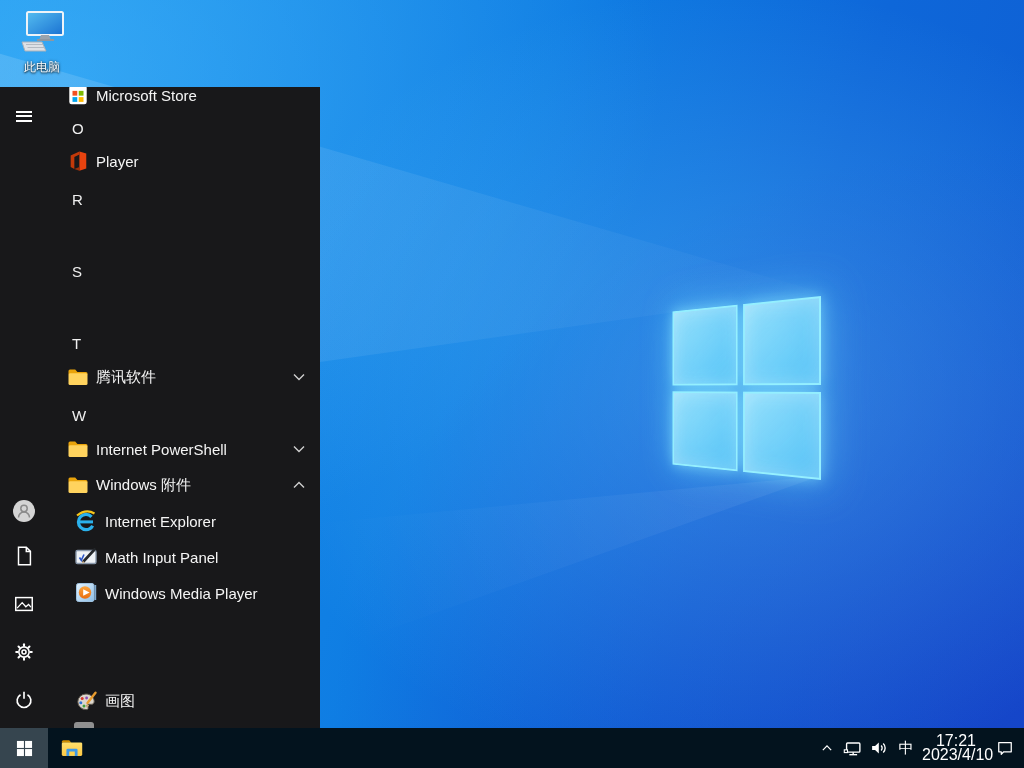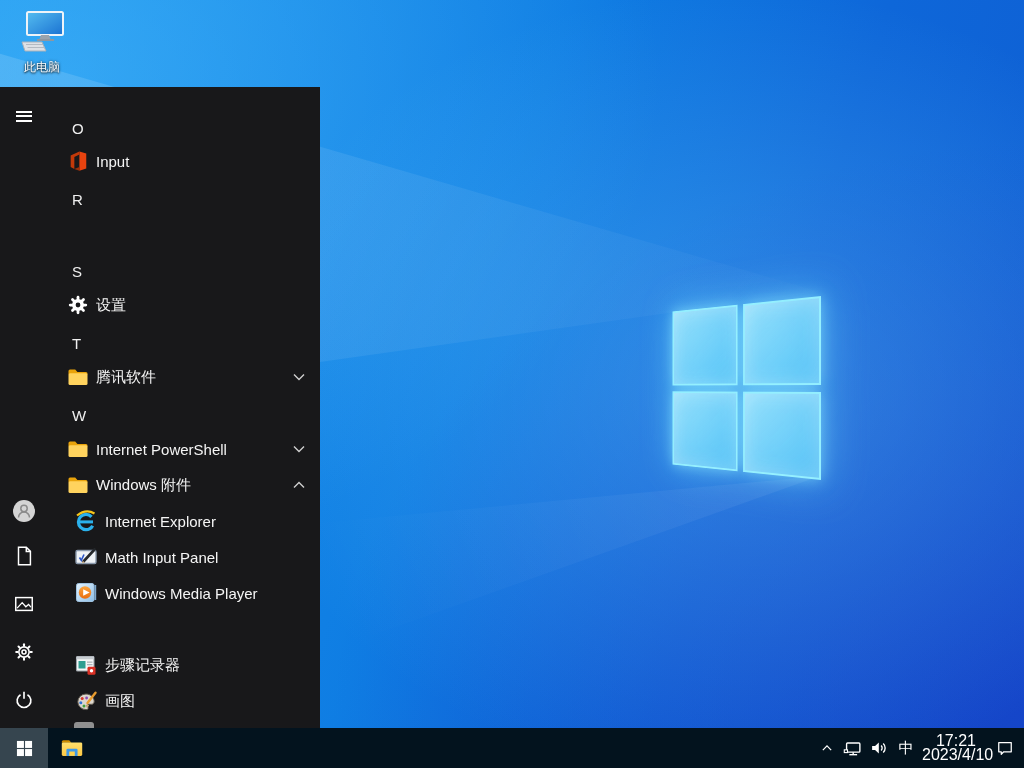--- a/index.html
+++ b/index.html
@@ -141,60 +141,57 @@
         <circle cx="12" cy="12" r="2.2" fill="none" stroke="#fff" stroke-width="1.7"></circle>
       </svg>
     </div>
     <div class="rail-btn" style="top:589px">
       <svg width="22" height="22" viewBox="0 0 24 24">
         <path d="M8.2 6.2 a7.5 7.5 0 1 0 7.6 0" fill="none" stroke="#fff" stroke-width="1.8"></path>
         <line x1="12" y1="3" x2="12" y2="10.5" stroke="#fff" stroke-width="1.8"></line>
       </svg>
     </div>
 
+    <div class="row app" style="top:-10px">
+      <span class="ic">
+        <svg width="22" height="22" viewBox="0 0 24 24">
+          <rect x="2.5" y="2" width="19" height="20" rx="2.5" fill="#fff"></rect>
+          <rect x="6" y="7.5" width="5.2" height="5.2" fill="#f25022"></rect>
+          <rect x="12.8" y="7.5" width="5.2" height="5.2" fill="#7fba00"></rect>
+          <rect x="6" y="14.3" width="5.2" height="5.2" fill="#00a4ef"></rect>
+          <rect x="12.8" y="14.3" width="5.2" height="5.2" fill="#ffb900"></rect>
+        </svg>
+      </span>
+      <span class="lbl">Microsoft Store</span>
+    </div>
 
     <div class="row letter" style="top:23px">
       <span class="lchar">O</span>
     </div>
 
     <div class="row app" style="top:56px">
       <span class="ic">
         <svg width="22" height="22" viewBox="0 0 24 24">
           <path d="M13.5 1.5 L21 3.8 V20.2 L13.5 22.5 Z" fill="#e8430f"></path>
           <path d="M13.5 1.5 L4 6 V18.6 L8 20.8 V7.6 L13.5 5 Z" fill="#c23909"></path>
           <path d="M8 20.8 L13.5 22.5 V18.6 Z" fill="#9e2f07"></path>
         </svg>
       </span>
-      <span class="lbl">Input</span>
+      <span class="lbl">Player</span>
     </div>
 
     <div class="row letter" style="top:94px">
       <span class="lchar">R</span>
     </div>
 
 
     <div class="row letter" style="top:166px">
       <span class="lchar">S</span>
     </div>
 
-    <div class="row app" style="top:200px">
-      <span class="ic">
-        <svg width="22" height="22" viewBox="0 0 24 24">
-          <g stroke="#fff" stroke-width="3" stroke-linecap="round">
-            <line x1="12" y1="3.5" x2="12" y2="20.5"></line>
-              <line x1="3.5" y1="12" x2="20.5" y2="12"></line>
-            <line x1="6" y1="6" x2="18" y2="18"></line>
-              <line x1="6" y1="18" x2="18" y2="6"></line>
-          </g>
-          <circle cx="12" cy="12" r="6.5" fill="#fff"></circle>
-          <circle cx="12" cy="12" r="2.6" fill="#18181a"></circle>
-        </svg>
-      </span>
-      <span class="lbl">设置</span>
-    </div>
 
     <div class="row letter" style="top:238px">
       <span class="lchar">T</span>
     </div>
 
     <div class="row app" style="top:272px">
       <span class="ic">
         <svg width="24" height="24" viewBox="0 0 24 24">
           <path d="M2.5 6 a1.5 1.5 0 0 1 1.5 -1.5 h5.2 l2.2 2.6 h8.6 a1.5 1.5 0 0 1 1.5 1.5 v1 h-19 z" fill="#e9a30b"></path>
           <rect x="2.5" y="8.3" width="19" height="11.7" rx="1.5" fill="#ffd35e"></rect>
@@ -281,34 +278,20 @@
           <rect x="2.5" y="2.5" width="17.5" height="18" rx="2" fill="url(#wmpg)" stroke="#9fc2e0" stroke-width="1"></rect>
           <rect x="20.4" y="4" width="1.8" height="15" fill="#7fa9cf"></rect>
           <circle cx="11" cy="11.5" r="6.2" fill="url(#wmpo)"></circle>
           <path d="M9.2 8.2 L15.6 11.5 L9.2 14.8 Z" fill="#fff"></path>
         </svg>
       </span>
       <span class="lbl">Windows Media Player</span>
     </div>
 
 
-    <div class="row app sub" style="top:560px">
-      <span class="ic">
-        <svg width="24" height="24" viewBox="0 0 24 24">
-          <rect x="2.5" y="3.5" width="17.5" height="14.5" rx="1" fill="#f5f6f7" stroke="#9aa1a8" stroke-width="1.1"></rect>
-          <rect x="2.5" y="3.5" width="17.5" height="2.8" fill="#c7ccd1"></rect>
-          <rect x="4.5" y="8" width="7" height="7.5" fill="#2f9e92"></rect>
-          <rect x="13" y="8.5" width="5.5" height="1.3" fill="#aeb4ba"></rect>
-          <rect x="13" y="11" width="5.5" height="1.3" fill="#aeb4ba"></rect>
-          <rect x="13.5" y="13.8" width="8" height="8" rx="1.4" fill="#d93025"></rect>
-          <circle cx="17.5" cy="17.8" r="1.7" fill="#fff"></circle>
-        </svg>
-      </span>
-      <span class="lbl">步骤记录器</span>
-    </div>
 
     <div class="row app sub" style="top:596px">
       <span class="ic">
         <svg width="24" height="24" viewBox="0 0 24 24">
           <path d="M12 5 a8.3 7.8 0 1 0 .2 15.6 c2.6 0 2.3 -2.3 1.2 -3.1 -1.6 -1.2 .9 -2.7 3 -2.2 2.8 .6 4.1 -1.8 3.8 -3.4 C19.6 8 16.4 5 12 5 z" fill="#dcd6cd" stroke="#5d564c" stroke-width="1"></path>
           <circle cx="8.2" cy="9.6" r="1.5" fill="#d93a2b"></circle>
           <circle cx="6.8" cy="13.8" r="1.5" fill="#2e6fd6"></circle>
           <circle cx="10" cy="17" r="1.5" fill="#3f9e3a"></circle>
           <circle cx="12.6" cy="9" r="1.4" fill="#8a4bb8"></circle>
           <path d="M13.5 14 L21.5 3.8" stroke="#e89b2e" stroke-width="2.4" stroke-linecap="round"></path>

